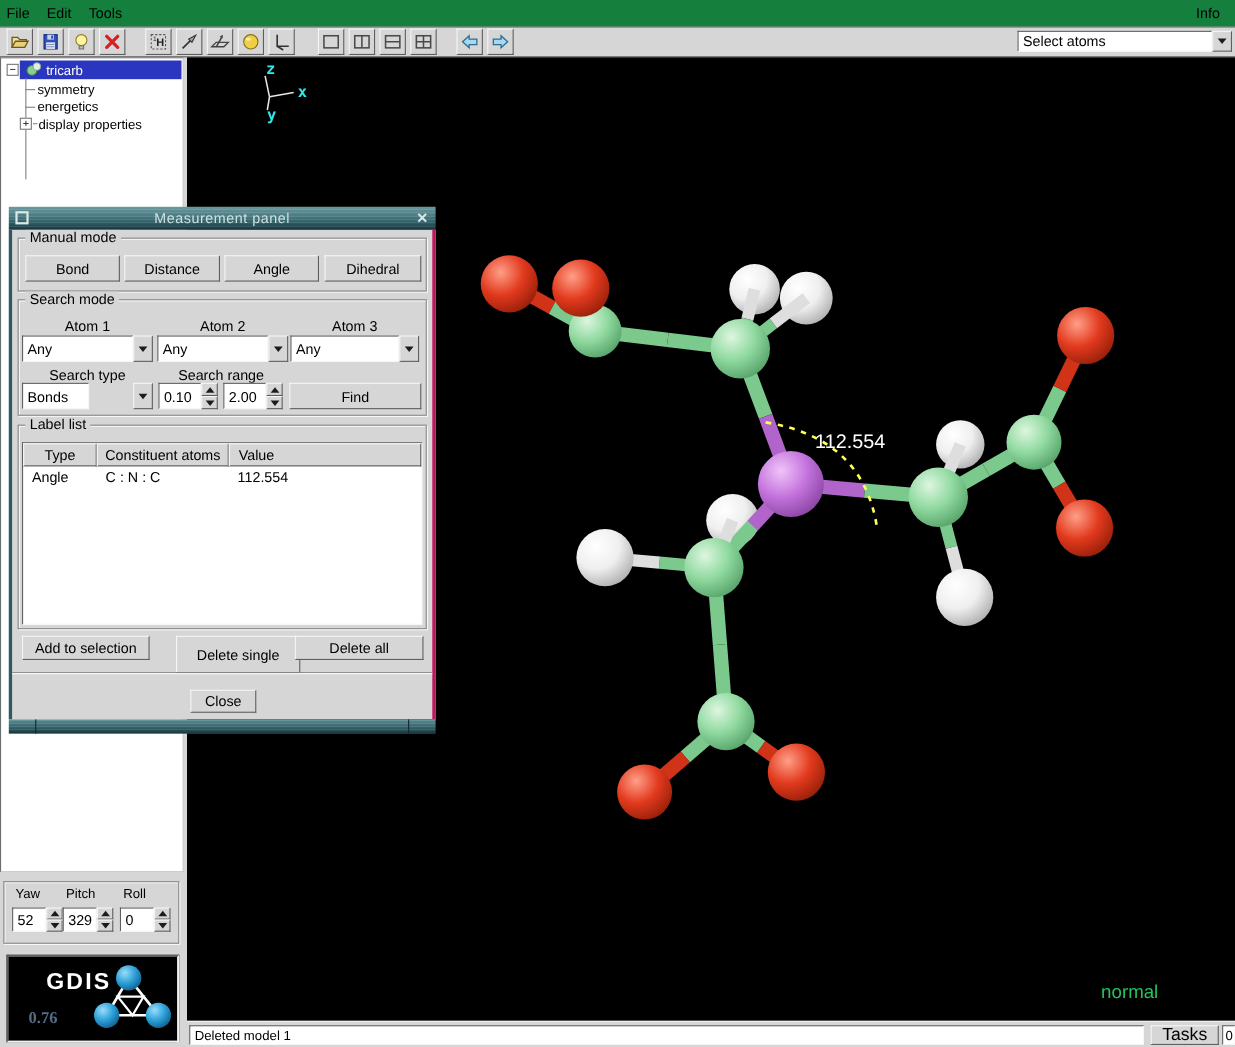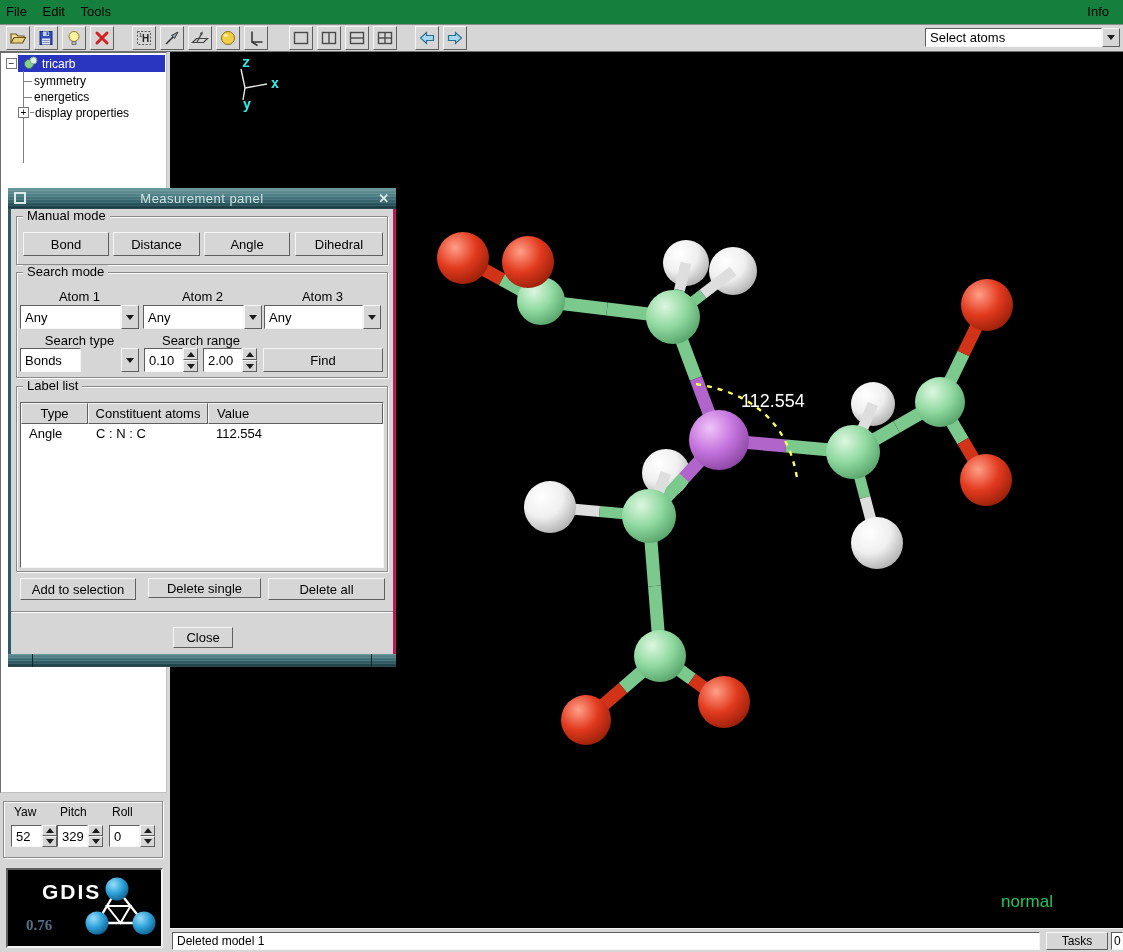--- a/index.html
+++ b/index.html
@@ -444,30 +444,30 @@
       <div id="label-rows">
           <div class="lrow">
             <div class="lcell" style="width: 67px; padding-left: 8px; box-sizing: border-box;">Angle</div>
             <div class="lcell" style="width: 120px; padding-left: 8px; box-sizing: border-box;">C : N : C</div>
             <div class="lcell" style="width: 175px; padding-left: 8px; box-sizing: border-box;">112.554</div>
           </div>
         </div>
     </div>
 
     <div class="abs btn bevel-out" style="left:9px;top:369px;width:116px;height:22px;">Add to selection</div>
-    <div class="abs btn bevel-out" style="left:137px;top:369px;width:113px;height:20px;">Delete single</div>
+    <div class="abs btn bevel-out" style="left:149px;top:369px;width:113px;height:34px;">Delete single</div>
     <div class="abs btn bevel-out" style="left:257px;top:369px;width:117px;height:22px;">Delete all</div>
 
     <div class="abs hsep"></div>
     <div class="abs btn bevel-out" style="left:162px;top:418px;width:60px;height:21px;">Close</div>
   </div>
 
   <div id="mbottom" class="abs">
     <div class="abs notch" style="left:24px;"></div>
     <div class="abs notch" style="right:24px;"></div>
   </div>
 </div>
 
 <div id="statusbar" class="abs">
   <div class="abs entry bevel-in" style="left:2px;top:3px;width:868px;height:18px;font-size:12px;">Deleted model 1</div>
-  <div class="abs btn bevel-out" style="left:876px;top:3px;width:62px;height:18px;font-size:12px;">Tasks</div>
+  <div class="abs btn bevel-out" style="left:876px;top:3px;width:62px;height:18px;font-size:16px;">Tasks</div>
   <div class="abs entry bevel-in" style="left:941px;top:3px;width:12px;height:18px;font-size:12px;padding-left:2px;">0</div>
 </div>
 
 </body></html>

